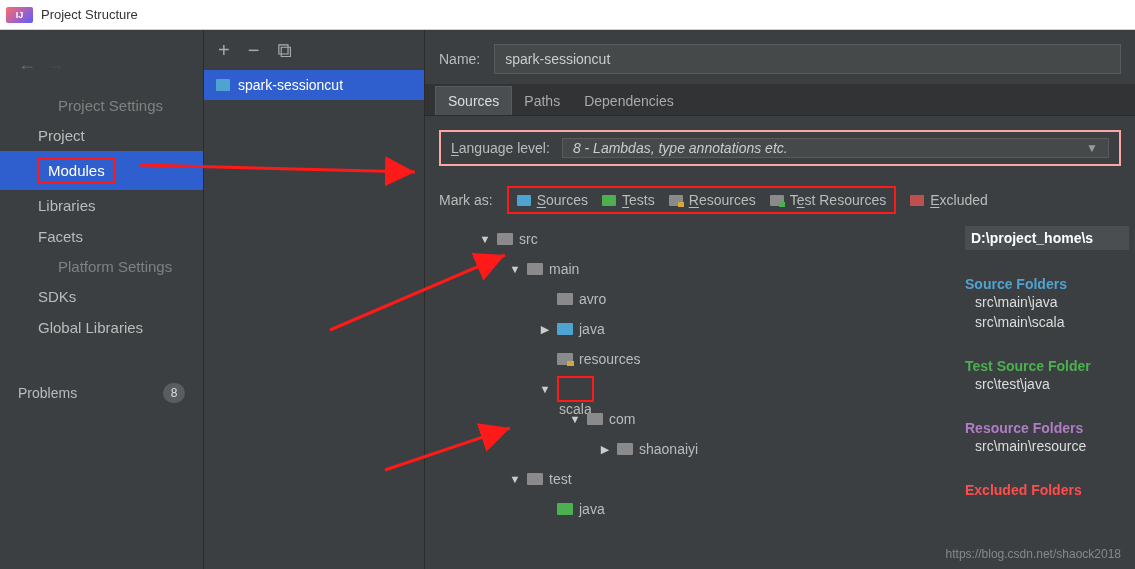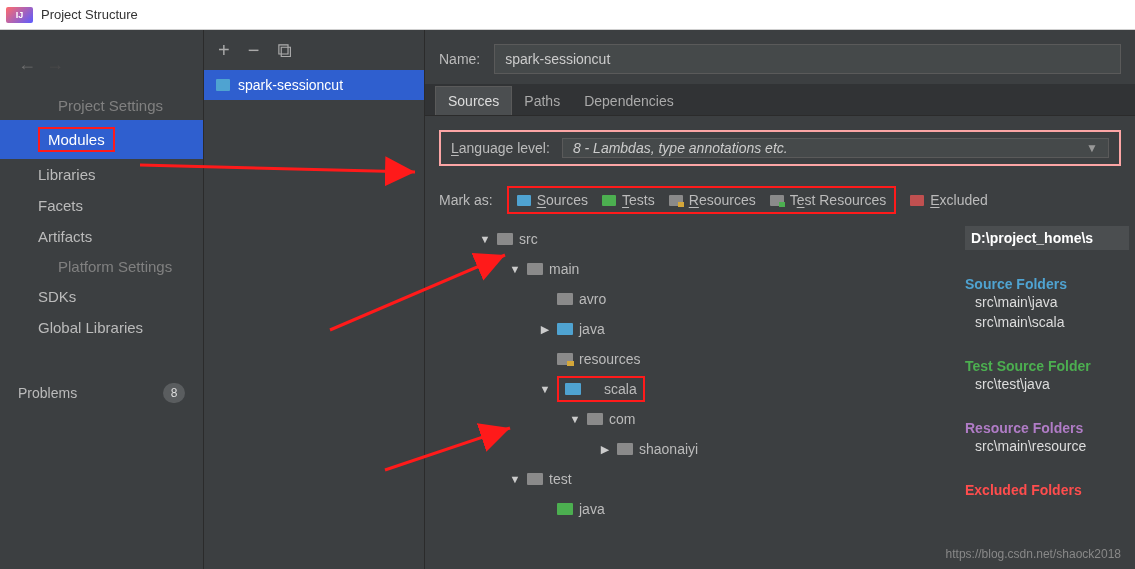--- a/index.html
+++ b/index.html
@@ -61,21 +61,21 @@
   .fgrey { width:16px; height:12px; background:#8a8a8a; border-radius:1px; }
   .fblue { width:16px; height:12px; background:#4fa3d1; border-radius:1px; }
   .fgreen { width:16px; height:12px; background:#4caf50; border-radius:1px; }
   .fres { width:16px; height:12px; background:#8a8a8a; border-radius:1px; position:relative;}
   .fres::after{content:"";position:absolute;right:-1px;bottom:-1px;width:7px;height:5px;background:#d4a73a;}
   .ind1 { padding-left: 30px; }
   .ind2 { padding-left: 60px; }
   .ind3 { padding-left: 90px; }
   .ind4 { padding-left: 120px; }
   .ind5 { padding-left: 150px; }
-  .scala-box { border:2px solid #ff1a1a; padding:0 6px; display:inline-flex; align-items:center; gap:23px; height:26px;}
+  .scala-box { border:2px solid #ff1a1a; padding:0 0; display:inline-flex; align-items:center; gap:23px; height:26px;flex-direction:column;}
 
   
   .info-col { width:176px; background:#3c3f41; padding:6px 6px 0 6px; color:#bbb; overflow:hidden;}
   .info-col .add { color:#bbb; padding:4px 2px; white-space:nowrap;}
   .info-col .path { background:#4b4e50; padding:4px 6px; color:#fff; font-weight:bold; white-space:nowrap;}
   .info-col .grp-title { font-weight:bold; margin-top:26px; white-space:nowrap;}
   .src-t { color:#4fa3d1;}
   .tst-t { color:#4caf50;}
   .res-t { color:#b07cc6;}
   .exc-t { color:#ff4d4d;}
@@ -94,26 +94,26 @@
 </div>
 
 <div class="main">
 
   <div class="sidebar">
     <div class="nav-arrows">
       <span>←</span>
       <span style="color:#4a4a4a">→</span>
     </div>
     <div class="section-title">Project Settings</div>
+    <div class="item">Project</div>
     <div class="item selected">
       <span class="red-box" style="padding:2px 8px;">Modules</span>
     </div>
     <div class="item">Libraries</div>
     <div class="item">Facets</div>
-    <div class="item">Artifacts</div>
     <div class="section-title">Platform Settings</div>
     <div class="item">SDKs</div>
     <div class="item">Global Libraries</div>
     <div class="problems">
       <span>Problems</span>
       <span class="badge">8</span>
     </div>
   </div>
 
   <div class="module-col">

